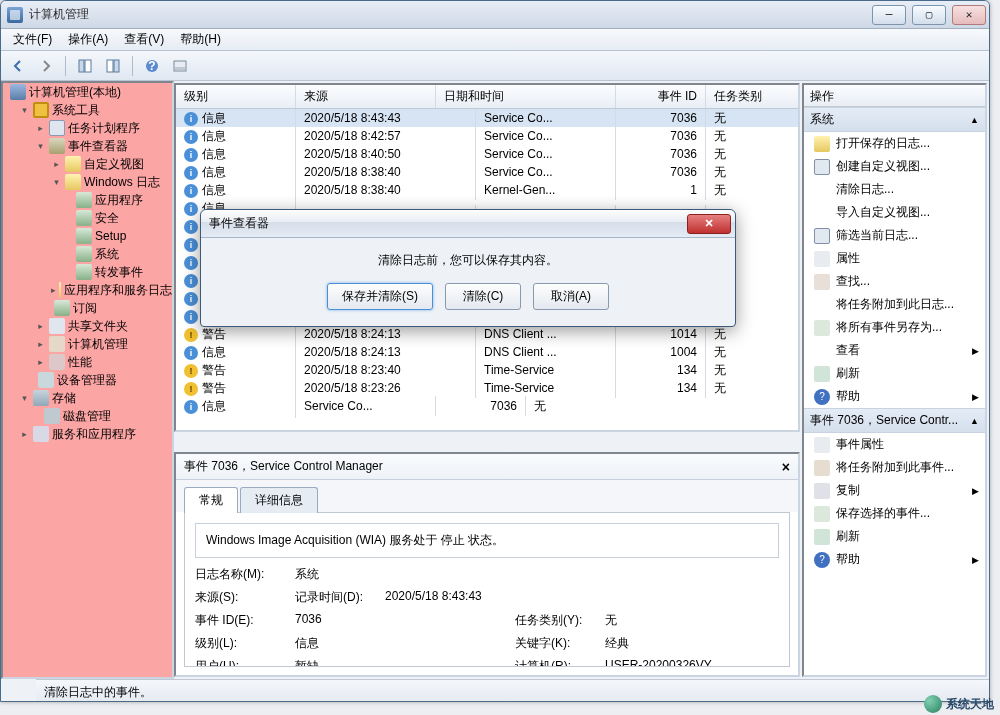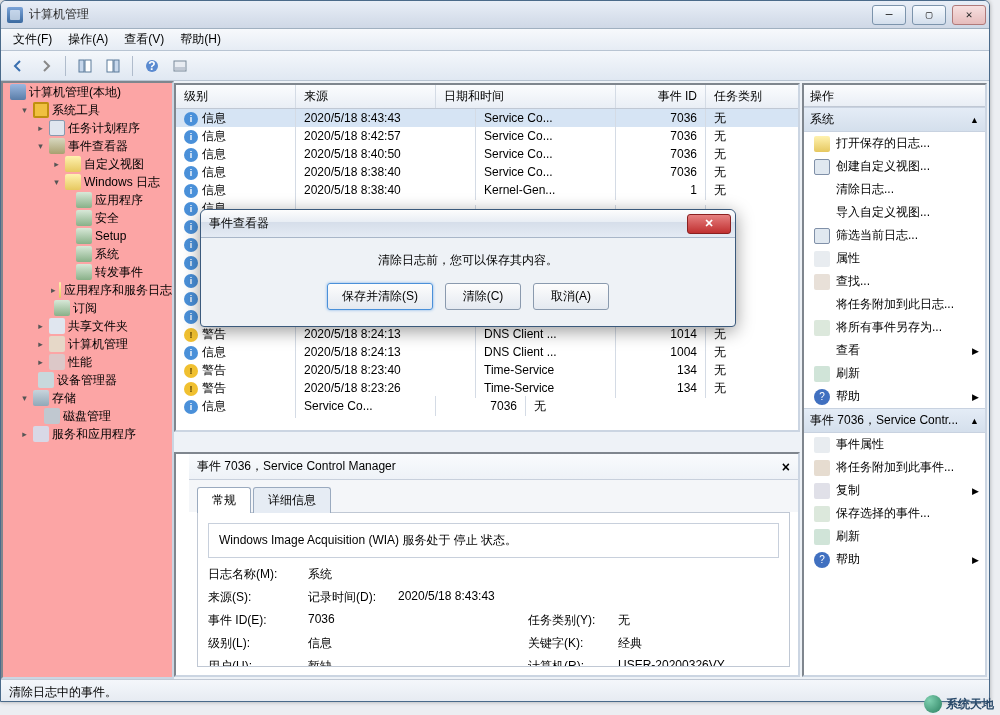--- a/index.html
+++ b/index.html
@@ -47,40 +47,40 @@
 .list-wrap { flex:1; background:#fff; border:2px inset #cbd5e2; overflow:hidden; display:flex; flex-direction:column; }
 .list-header { display:flex; background:linear-gradient(#fbfcfe,#e9eef5); border-bottom:1px solid #c0c8d4; height:24px; }
 .list-header .col, .list-row .cell { padding:3px 8px; overflow:hidden; text-overflow:ellipsis; white-space:nowrap; }
 .col-level{width:120px;border-right:1px solid #d4dbe5;} .col-date{width:180px;border-right:1px solid #d4dbe5;} .col-source{width:140px;border-right:1px solid #d4dbe5;} .col-id{width:90px;text-align:right;border-right:1px solid #d4dbe5;} .col-cat{flex:1;}
 .list-body{overflow-y:scroll; flex:1;}
 .list-row{display:flex; height:18px; align-items:center;}
 .list-row.sel{background:#d6e4f4;}
 .lv-icon{width:14px;height:14px;border-radius:50%;display:inline-flex;align-items:center;justify-content:center;margin-right:4px;font-size:9px;color:#fff;font-weight:bold;}
 .lv-info{background:#4a90d9;} .lv-warn{background:#f0c030;color:#5a4000;}
 
-.detail-pane{height:225px;background:#fff;border:2px inset #cbd5e2;margin-top:20px;display:flex;flex-direction:column;padding-left:13px;}
+.detail-pane{height:225px;background:#fff;border:2px inset #cbd5e2;margin-top:20px;display:flex;flex-direction:column;}
 .detail-title{display:flex;align-items:center;padding:4px 8px;background:linear-gradient(#f9fbfd,#eef2f7);border-bottom:1px solid #c8d0dc;}
 .detail-title .dt-close{margin-left:auto;font-size:14px;font-weight:bold;}
 .tabstrip{display:flex;padding:6px 8px 0;background:#f4f6f9;}
 .tab{padding:4px 14px;border:1px solid #9aaabf;border-bottom:none;background:#fff;margin-right:2px;border-radius:3px 3px 0 0;position:relative;top:1px;}
 .tab.inactive{background:#e6ecf4;}
 .detail-body{flex:1;border:1px solid #c0c8d4;margin:0 8px 8px;padding:10px;background:#fff;overflow:auto;}
 .prop-row{display:flex;margin-top:6px;}
 .prop-lbl{width:100px;} .prop-val{width:220px;} .prop-lbl2{width:90px;}
 
 .action-pane{width:185px;background:#fff;border:2px inset #cbd5e2;margin:2px;overflow:auto;}
 .ap-header{height:22px;background:linear-gradient(#fbfcfe,#e9eef5);border-bottom:1px solid #c0c8d4;padding:3px 6px;font-weight:normal;}
 .ap-section{background:linear-gradient(#e4ecf6,#d4dfec);padding:3px 6px;border-top:1px solid #c8d2e0;border-bottom:1px solid #c8d2e0;display:flex;align-items:center;}
 .ap-section .ap-chev{margin-left:auto;font-size:9px;}
 .ap-item{display:flex;align-items:center;padding:3px 6px 3px 10px;}
 .ap-item .ap-arrow{margin-left:auto;font-size:9px;}
 .ap-ico{width:16px;height:16px;margin-right:6px;display:inline-block;border-radius:2px;}
 .ai-open{background:linear-gradient(#fff2b0,#e6c860);} .ai-filter{background:#e0e8f0;border:1px solid #8090a8;} .ai-prop{background:#e8ecf0;} .ai-find{background:#e8e0d8;} .ai-saveall{background:#dce8dc;} .ai-refresh{background:#d0e4d8;} .ai-help{background:#4070c0;border-radius:50%;color:#fff;font-size:10px;text-align:center;line-height:16px;} .ai-copy{background:#e0e0e8;} .ai-clip{background:#e6dcd0;}
 
-.statusbar{height:26px;background:linear-gradient(#f4f7fb,#e4e9f0);border-top:1px solid #c0c8d4;padding:4px 8px;}
+.statusbar{height:26px;background:linear-gradient(#f4f7fb,#e4e9f0);border-top:1px solid #c0c8d4;padding:4px 8px;margin-left:35px;}
 
 
 .dialog { position:absolute; left:199px; top:208px; width:536px; height:118px; background:#eef2f6; border:1px solid #3b5a7c; border-radius:6px 6px 4px 4px; box-shadow:0 4px 18px rgba(0,0,0,0.4); z-index:10; }
 .dlg-title{height:28px;background:linear-gradient(#fdfdfd 0%, #e8edf4 45%, #d6deea 46%, #e4ebf4 100%);border-bottom:1px solid #a8b6c8;display:flex;align-items:center;padding-left:8px;border-radius:6px 6px 0 0;}
 .dlg-close{margin-left:auto;width:44px;height:20px;margin-right:4px;background:linear-gradient(#e68080,#c03030);border:1px solid #8a2020;border-radius:3px;color:#fff;display:flex;align-items:center;justify-content:center;font-size:11px;font-weight:bold;}
 .dlg-body{padding:14px 0 0;text-align:center;}
 .dlg-btns{display:flex;justify-content:center;gap:12px;margin-top:14px;}
 .dlg-btn{padding:4px 14px;background:linear-gradient(#fdfdfd,#e4e9f0);border:1px solid #8a9aae;border-radius:3px;min-width:76px;}
 .dlg-btn.default{border:1px solid #4a90d9;box-shadow:0 0 3px #7ab0e8;}
 

